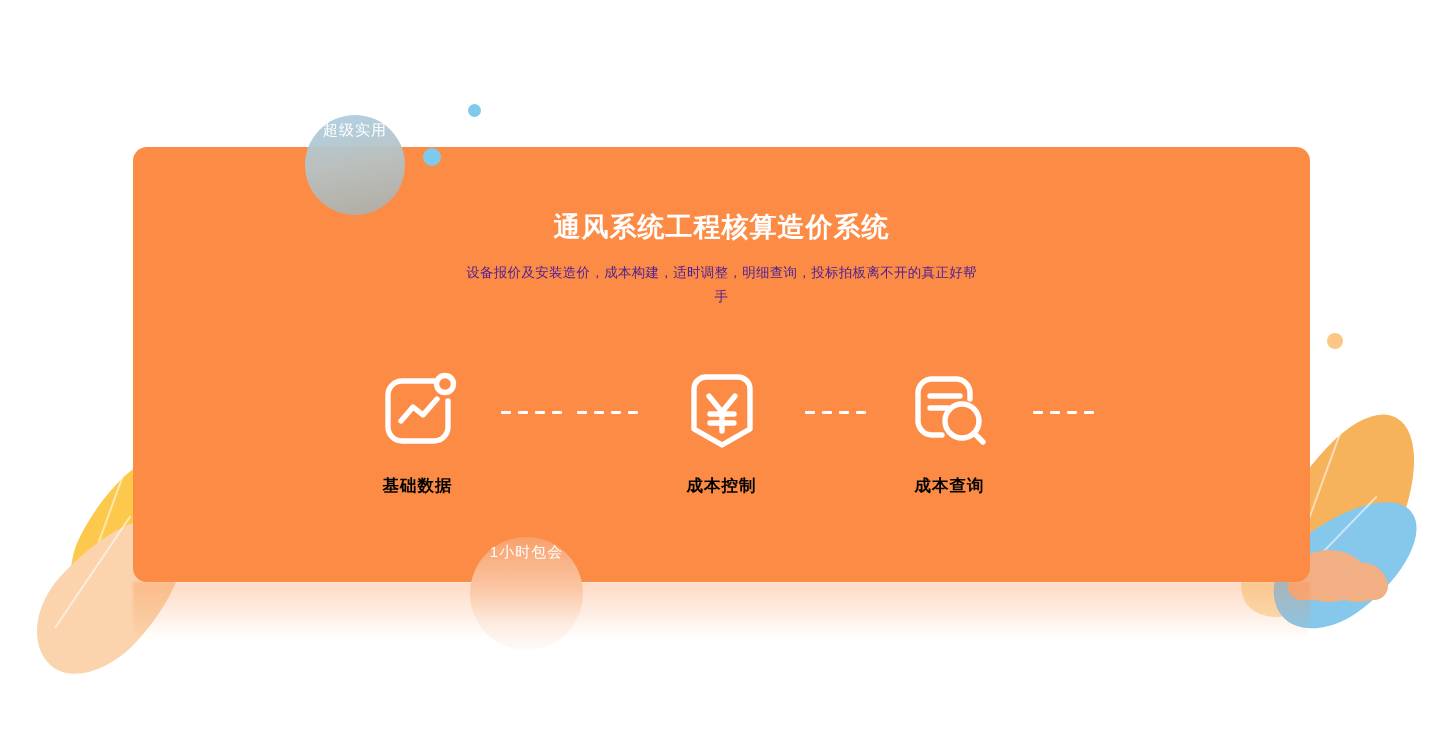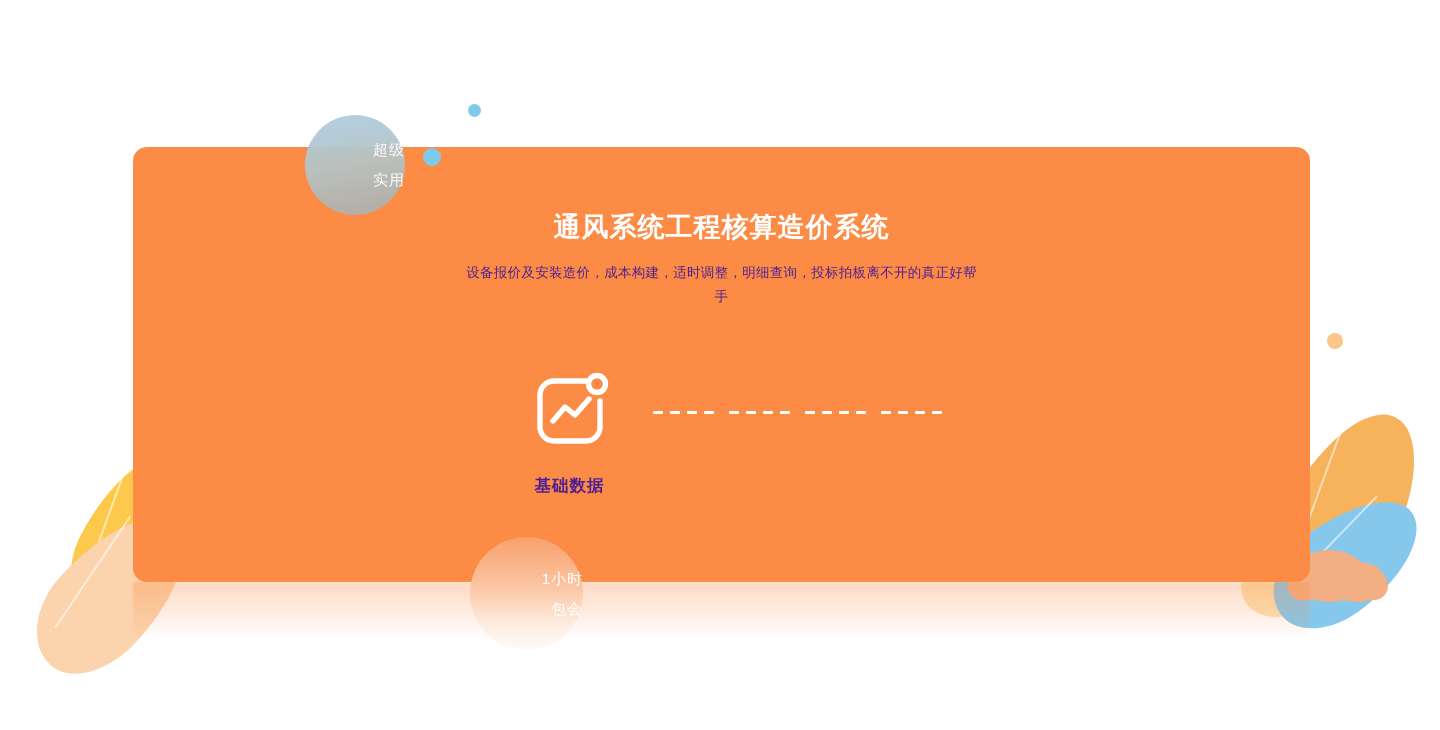--- a/index.html
+++ b/index.html
@@ -84,34 +84,34 @@
   }
 
   
   #features {
     position:absolute; left:0; top:222px; width:100%;
     display:flex; align-items:flex-start; justify-content:center;
   }
   .feature { width:152px; display:flex; flex-direction:column; align-items:center; }
   .feature-icon { width:84px; height:84px; position:relative; }
   .feature-label {
-    margin-top:22px; color:#4c1d95; font-size:16.5px;
+    margin-top:22px; color:#000000; font-size:16.5px;
     font-weight:bold; letter-spacing:1px; white-space:nowrap;
   }
   .connector {
     width:76px; margin-top:42px;
     display:flex; justify-content:center; gap:7px;
   }
   .connector i { display:block; width:10px; height:2.5px; background:#ffffff; border-radius:1px; }
 
   
   .badge {
     position:absolute; border-radius:50%;
-    display:flex; flex-direction:column;
-    align-items:flex-end; justify-content:center;
+    display:flex; flex-direction:row;
+    align-items:flex-start; justify-content:center;
     color:#ffffff; font-size:15px; line-height:30px;
     letter-spacing:1px; z-index:9;
   }
   #badge-super {
     left:305px; top:115px; width:100px; height:100px;
     background:linear-gradient(170deg,#ADCFE4 0%, #B7C3C4 48%, #AFAEA8 100%);
     opacity:.95;
   }
   #badge-custom {
     left:1240px; top:229px; width:100px; height:100px;
@@ -182,28 +182,53 @@
       </div>
 
 
       <div class="connector">
         <i></i>
           <i></i>
           <i></i>
           <i></i>
       </div>
 
-
-      <div class="connector">
-        <i></i>
-          <i></i>
-          <i></i>
-          <i></i>
-      </div>
-
+      <div class="feature">
+        <div class="feature-icon">
+          <svg width="84" height="84" viewBox="0 0 84 84" fill="none" stroke="#ffffff" stroke-width="5.4" stroke-linecap="round" stroke-linejoin="round">
+            <path d="M14 20 A12 12 0 0 1 26 8 H58 A12 12 0 0 1 70 20 V60 L42 76 L14 60 Z"></path>
+            <path d="M29 27 L42 43 L55 27"></path>
+            <path d="M42 43 V62"></path>
+            <path d="M30 45 H54"></path>
+            <path d="M30 54 H54"></path>
+          </svg>
+        </div>
+        <div class="feature-label">成本控制</div>
+      </div>
+
+      <div class="connector">
+        <i></i>
+          <i></i>
+          <i></i>
+          <i></i>
+      </div>
+
+      <div class="feature">
+        <div class="feature-icon">
+          <svg width="84" height="84" viewBox="0 0 84 84" fill="none" stroke="#ffffff" stroke-width="5.4" stroke-linecap="round" stroke-linejoin="round">
+            <path d="M46 10 H24 A14 14 0 0 0 10 24 V52 A14 14 0 0 0 24 66 H34"></path>
+            <path d="M62 30 V24 A14 14 0 0 0 48 10"></path>
+            <path d="M22 27 H52"></path>
+            <path d="M22 39 H40"></path>
+            <circle cx="54" cy="52" r="17"></circle>
+            <path d="M66.5 64.5 L75 73"></path>
+          </svg>
+        </div>
+        <div class="feature-label">成本查询</div>
+      </div>
 
       <div class="connector">
         <i></i>
           <i></i>
           <i></i>
           <i></i>
       </div>
 
 
     </div>

